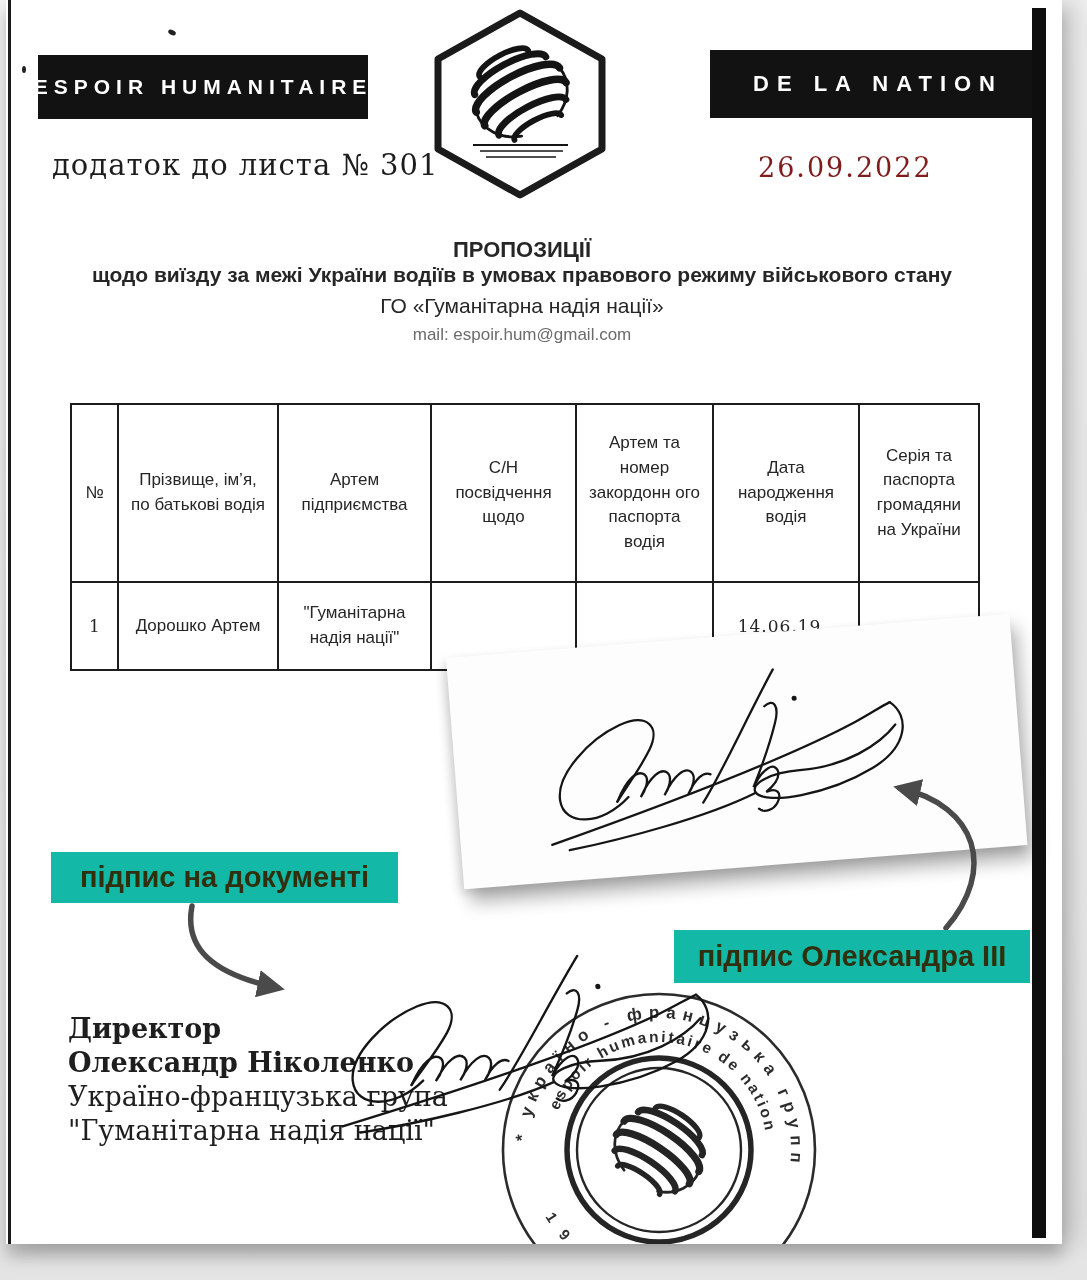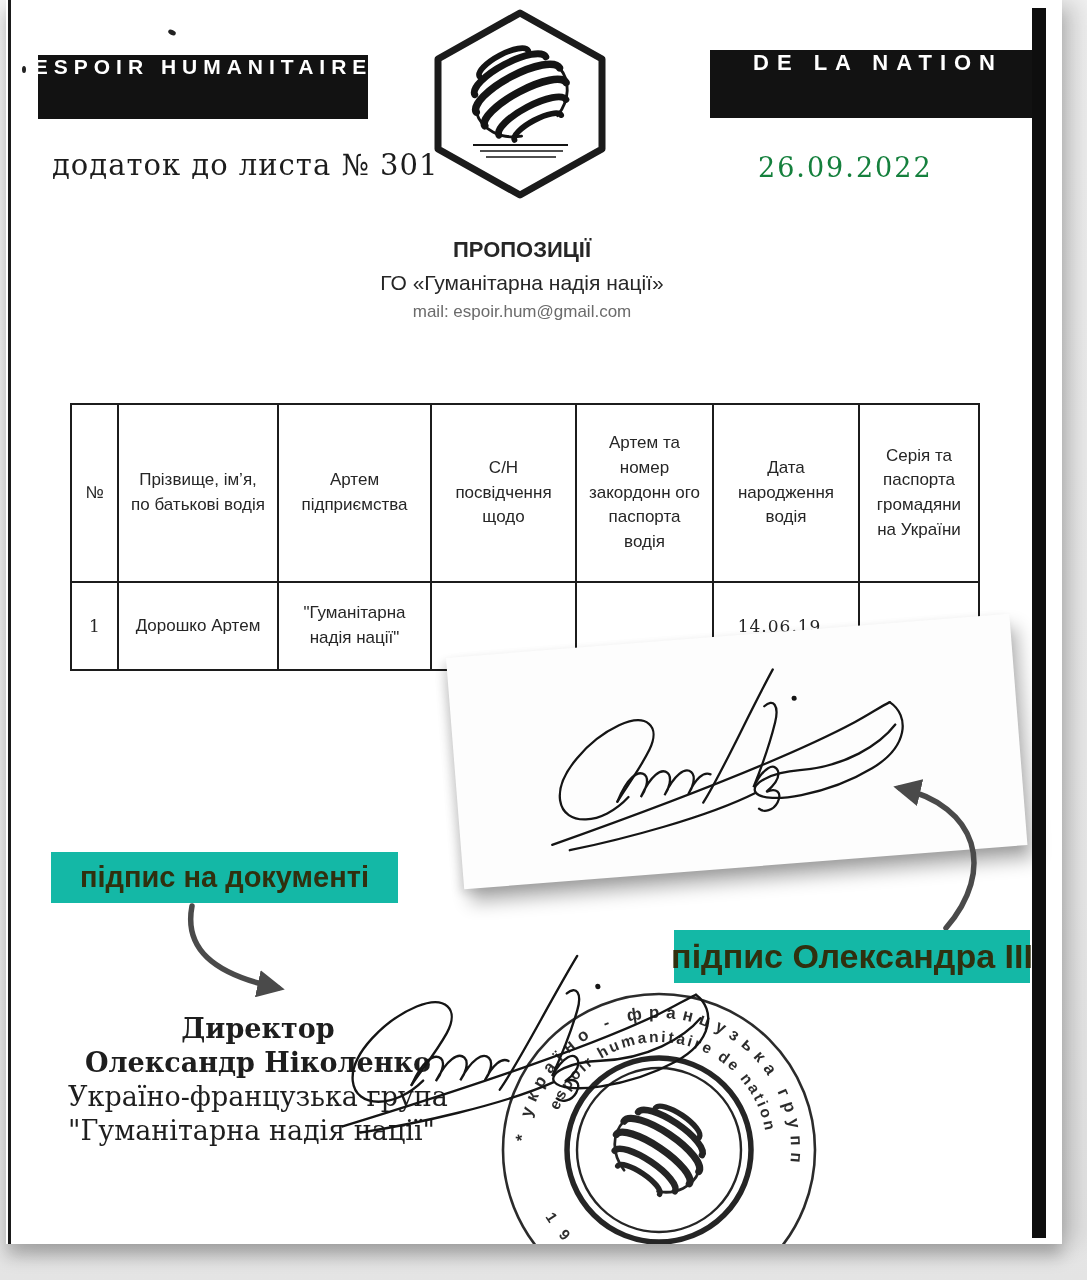--- a/index.html
+++ b/index.html
@@ -5,34 +5,34 @@
   html,body{margin:0;padding:0;background:#e7e7e7;}
   .canvas{position:relative;width:1087px;height:1280px;overflow:hidden;
           background:linear-gradient(180deg,#f2f2f2 0%,#ececec 70%,#e4e4e4 100%);
           font-family:"Liberation Sans",sans-serif;}
   .page{position:absolute;left:6px;top:0;width:1056px;height:1244px;background:#ffffff;
         overflow:hidden;box-shadow:0 12px 16px rgba(0,0,0,.25), 18px 0 22px rgba(0,0,0,.12);}
   .edge-left{position:absolute;left:2px;top:0;width:3px;height:100%;background:#1b1b1b;z-index:40;}
   .edge-right{position:absolute;left:1026px;top:8px;width:14px;height:1230px;background:#0e0e0e;z-index:40;}
   .speck{position:absolute;background:#222;border-radius:50%;z-index:3;}
 
-  .badge{position:absolute;background:#121212;color:#fff;display:flex;justify-content:center;
+  .badge{position:absolute;background:#121212;color:#fff;display:flex;align-items:center;justify-content:center;
          font-weight:bold;white-space:nowrap;z-index:2;}
   .badge-left{left:32px;top:55px;width:330px;height:64px;font-size:21px;letter-spacing:6px;}
   .badge-right{left:704px;top:50px;width:336px;height:68px;font-size:22px;letter-spacing:8px;}
 
   .hexlogo{position:absolute;left:412px;top:6px;width:204px;height:196px;z-index:2;}
 
   .appendix{position:absolute;left:46px;top:148px;font-family:"DejaVu Serif",serif;font-size:29px;
             letter-spacing:1px;color:#1d1d1d;z-index:2;}
   .docdate{position:absolute;left:752px;top:152px;font-family:"DejaVu Serif",serif;font-size:27px;
-           letter-spacing:2px;color:#15803d;z-index:2;}
+           letter-spacing:2px;color:#7f1d1d;z-index:2;}
 
   .intro{position:absolute;left:0;top:237px;width:1032px;text-align:center;color:#262626;z-index:2;}
-  .intro .t1{font-size:22px;font-weight:bold;margin-bottom:8px;}
+  .intro .t1{font-size:22px;font-weight:bold;}
   .intro .t2{font-size:21px;font-weight:bold;margin-bottom:7px;}
   .intro .t3{font-size:21px;font-weight:normal;margin-bottom:7px;}
   .intro .t4{font-size:17px;color:#6b6b6b;}
 
   table.drv{position:absolute;left:64px;top:403px;border-collapse:collapse;table-layout:fixed;z-index:4;
             background:#fff;}
   table.drv th,table.drv td{border:2.5px solid #1c1c1c;text-align:center;vertical-align:middle;
             font-size:17px;line-height:1.45;color:#262626;font-weight:normal;padding:4px 10px;}
   table.drv tr.head th{height:168px;}
   table.drv tr.body td{height:78px;}
@@ -42,26 +42,26 @@
 
   .overlay-card{position:absolute;left:440px;top:658px;width:565px;height:232px;background:#fdfdfd;
       transform:rotate(-4.5deg);transform-origin:0 0;z-index:10;
       box-shadow:6px 14px 18px rgba(0,0,0,.30), -4px 4px 10px rgba(0,0,0,.12);}
   .overlay-card svg{position:absolute;left:55px;top:18px;}
 
   .doc-signature{position:absolute;left:318px;top:928px;z-index:14;transform:rotate(-2deg);}
   .stamp{position:absolute;left:488px;top:985px;z-index:12;opacity:.93;}
   .signatory{position:absolute;left:62px;top:1012px;z-index:8;font-family:"DejaVu Serif",serif;
              font-size:27px;line-height:34px;color:#1e1e1e;}
-  .signatory .b{font-weight:bold;text-align:center;}
+  .signatory .b{font-weight:bold;}
 
   .hl{position:absolute;display:flex;align-items:center;justify-content:center;background:#14b8a6;
       color:#30300f;font-weight:bold;z-index:20;white-space:nowrap;}
   .hl1{left:45px;top:852px;width:347px;height:51px;font-size:29px;}
-  .hl2{left:668px;top:930px;width:356px;height:53px;font-size:34px;}
+  .hl2{left:668px;top:930px;width:356px;height:53px;font-size:29px;}
 
   .arrows{position:absolute;left:0;top:0;width:1056px;height:1244px;z-index:18;pointer-events:none;}
 </style>
 </head>
 <body>
 
 <svg width="0" height="0" style="position:absolute">
   <defs>
     <g id="sig" stroke="#151515" stroke-width="2.4" fill="none" stroke-linecap="round">
       <path d="M100,142 C70,170 30,168 28,140 C26,112 64,78 96,66 C126,55 140,70 126,94 C114,114 98,132 88,146"></path>
@@ -112,20 +112,21 @@
 
     <div class="badge badge-right">
       <span>DE LA NATION</span>
     </div>
 
     <div class="appendix">додаток до листа № 301</div>
     <div class="docdate">26.09.2022</div>
 
     <div class="intro">
       <div class="t1">ПРОПОЗИЦІЇ</div>
+      <div class="t2">щодо виїзду за межі України водіїв в умовах правового режиму військового стану</div>
       <div class="t3">ГО «Гуманітарна надія нації»</div>
       <div class="t4">mail: espoir.hum@gmail.com</div>
     </div>
 
     <table class="drv">
       <colgroup>
         <col style="width:47px">
           <col style="width:160px">
           <col style="width:153px">
           <col style="width:145px">

